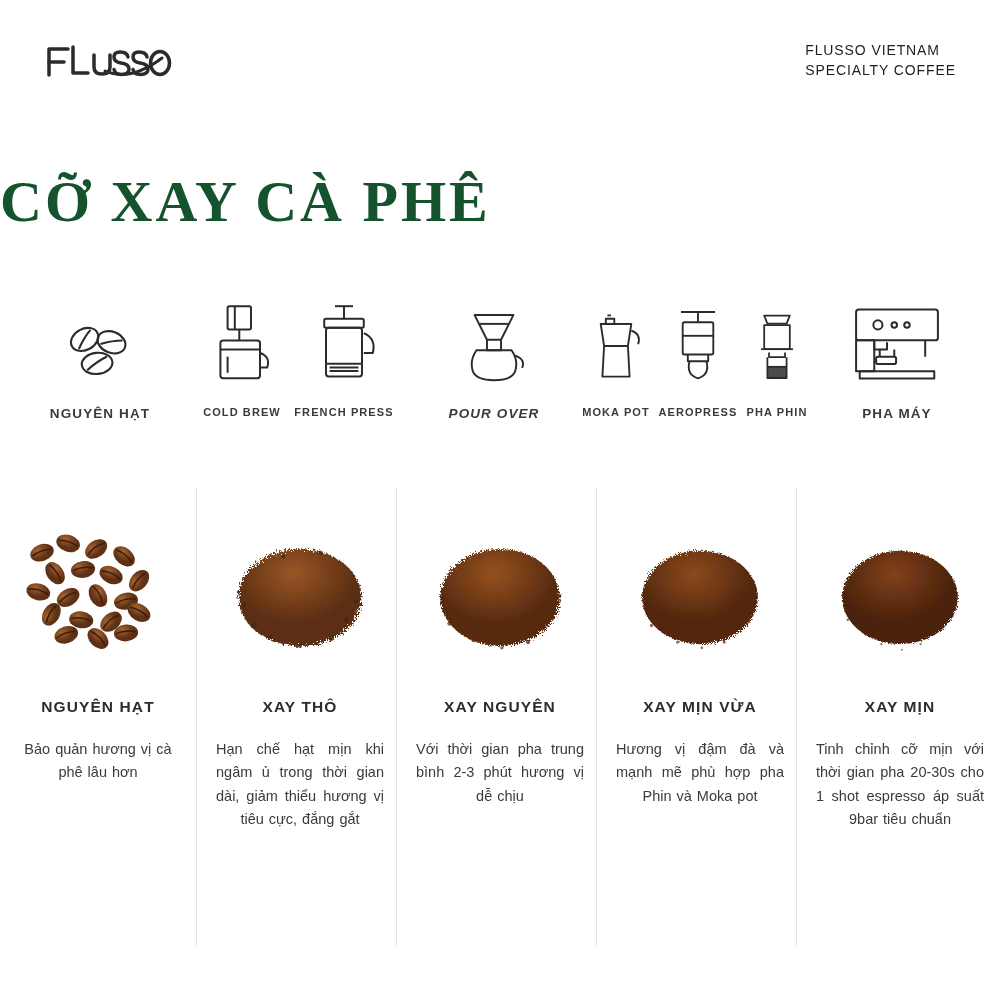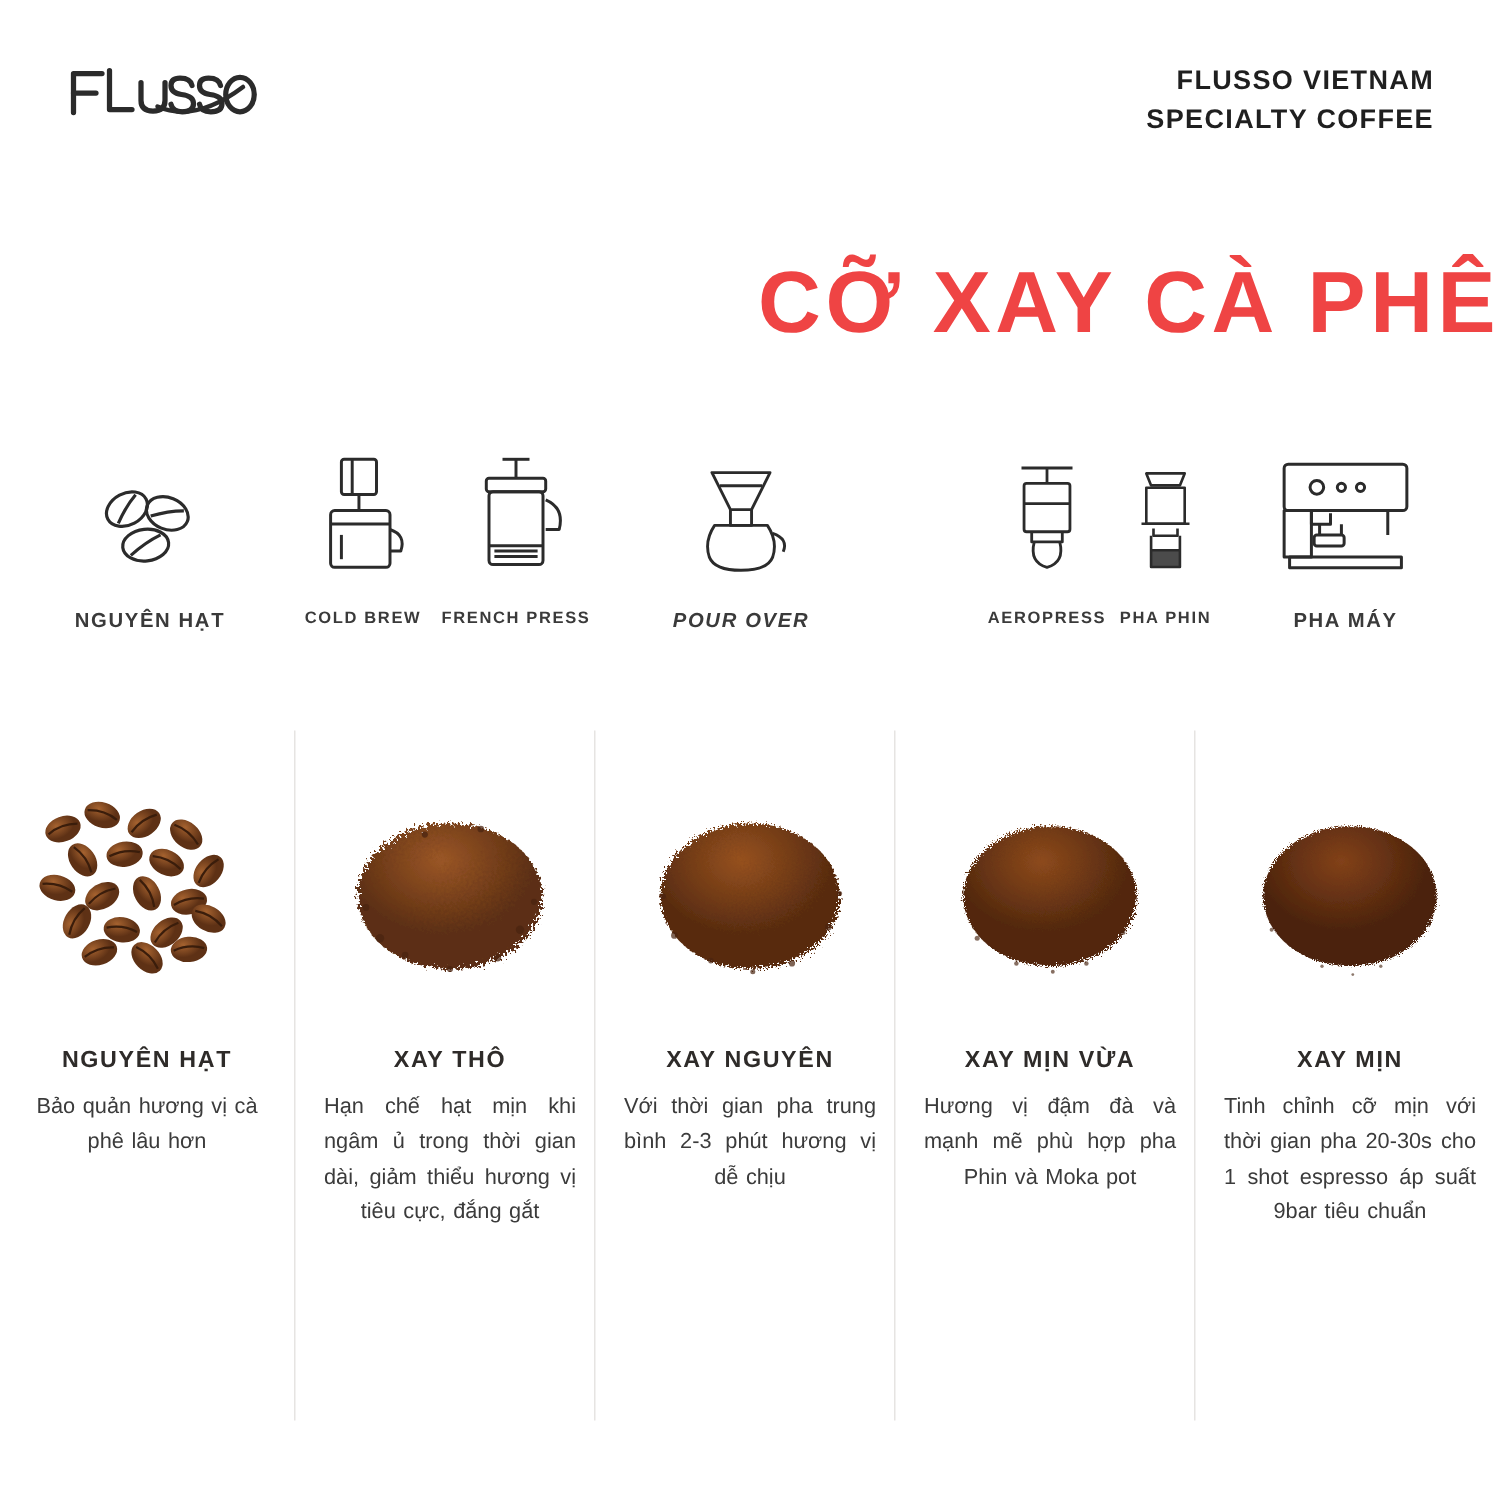--- a/index.html
+++ b/index.html
@@ -26,39 +26,39 @@
     position: absolute;
     left: 42px;
     top: 36px;
     width: 130px;
     height: 48px;
   }
   .brand-lines {
     position: absolute;
     right: 44px;
     top: 40px;
-    text-align: right;
-    font-size: 18px;
-    font-weight: bold;
+    font-size: 14px;
+    font-weight: normal;
     letter-spacing: 0.9px;
     line-height: 1.45;
     color: #1f1f1f;
   }
 
   
   .main-title {
     position: absolute;
     top: 168px;
     left: 0;
     width: 100%;
-    text-align: right;
+    text-align: left;
     font-size: 58px;
     font-weight: bold;
     letter-spacing: 3px;
-    color: #ef4444;
+    color: #14532d;
+    font-family: Liberation Serif, serif;
   }
 
   
   .methods {
     position: absolute;
     top: 296px;
     left: 0;
     width: 100%;
     height: 165px;
   }
@@ -111,21 +111,21 @@
   }
   .col h3 {
     margin: 18px 0 0 0;
     font-size: 15.5px;
     font-weight: bold;
     letter-spacing: 1.1px;
     color: #2e2b29;
     white-space: nowrap;
   }
   .col p {
-    margin: 11px 0 0 0;
+    margin: 22px 0 0 0;
     font-size: 14.5px;
     line-height: 1.62;
     color: #3b3b3b;
     text-align: justify;
     text-align-last: center;
     word-spacing: 1px;
   }
   .col.first p { text-align: center; text-align-last: center; }
 </style>
 </head>
@@ -223,20 +223,35 @@
           <path d="M34 24 L66 24"></path>
           <path d="M42 42 L42 54 L58 54 L58 42"></path>
           <path d="M30 54 L70 54 Q78 66 74 78 Q70 88 50 88 Q30 88 26 78 Q22 66 30 54 Z"></path>
           <path d="M74 60 Q86 64 82 74"></path>
         </g>
       </svg>
     </div>
     <div class="m-label">POUR OVER</div>
   </div>
 
+  <div class="method" style="left:564px; top:0; width:104px;">
+    <div class="ico">
+      <svg viewBox="0 0 80 96" width="68" height="84">
+        <g fill="none" stroke="#2b2b2b" stroke-width="2.2" stroke-linejoin="round">
+          <path d="M30 12 L34 12"></path>
+          <rect x="28" y="16" width="10" height="6"></rect>
+          <path d="M22 22 L58 22 L54 48 L26 48 Z"></path>
+          <path d="M26 48 L24 84 L56 84 L54 48"></path>
+          <path d="M58 30 Q70 34 66 46"></path>
+          <path d="M22 22 L58 22"></path>
+        </g>
+      </svg>
+    </div>
+    <div class="m-label">MOKA POT</div>
+  </div>
 
   <div class="method" style="left:646px; top:0; width:104px;">
     <div class="ico">
       <svg viewBox="0 0 80 96" width="68" height="84">
         <g fill="none" stroke="#2b2b2b" stroke-width="2.2" stroke-linejoin="round">
           <path d="M20 8 L60 8"></path>
           <path d="M40 8 L40 20"></path>
           <rect x="22" y="20" width="36" height="38" rx="2"></rect>
           <path d="M22 36 L58 36"></path>
           <path d="M28 58 L28 66 L52 66 L52 58"></path>

